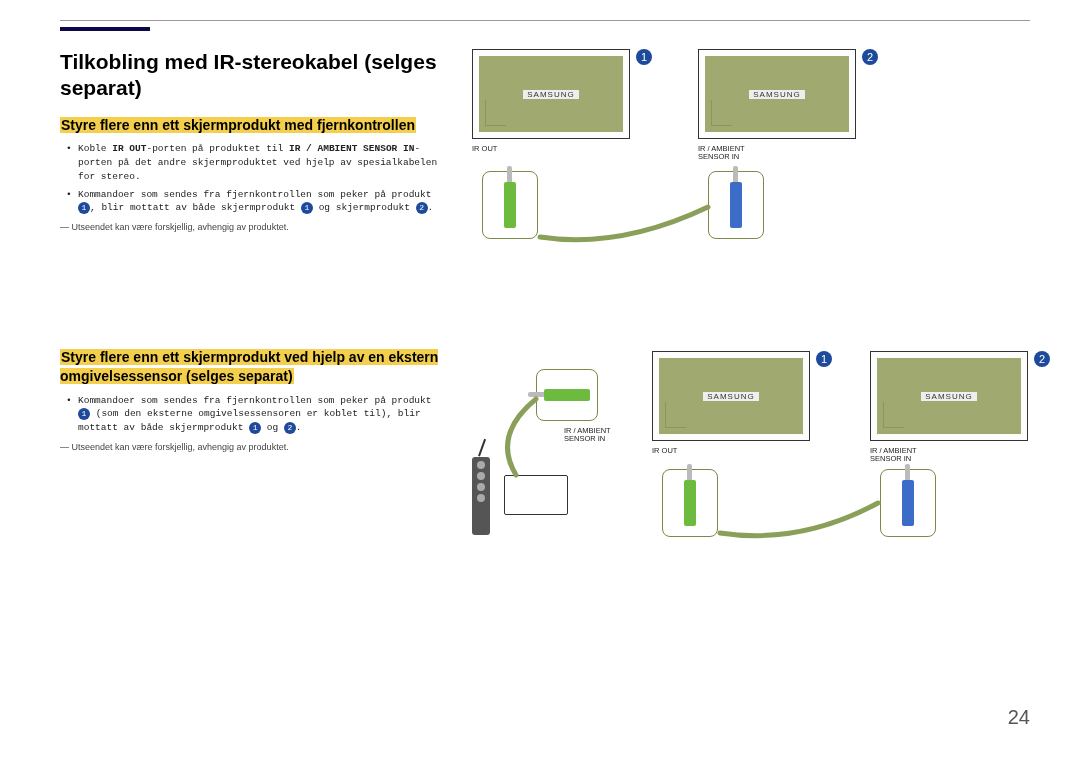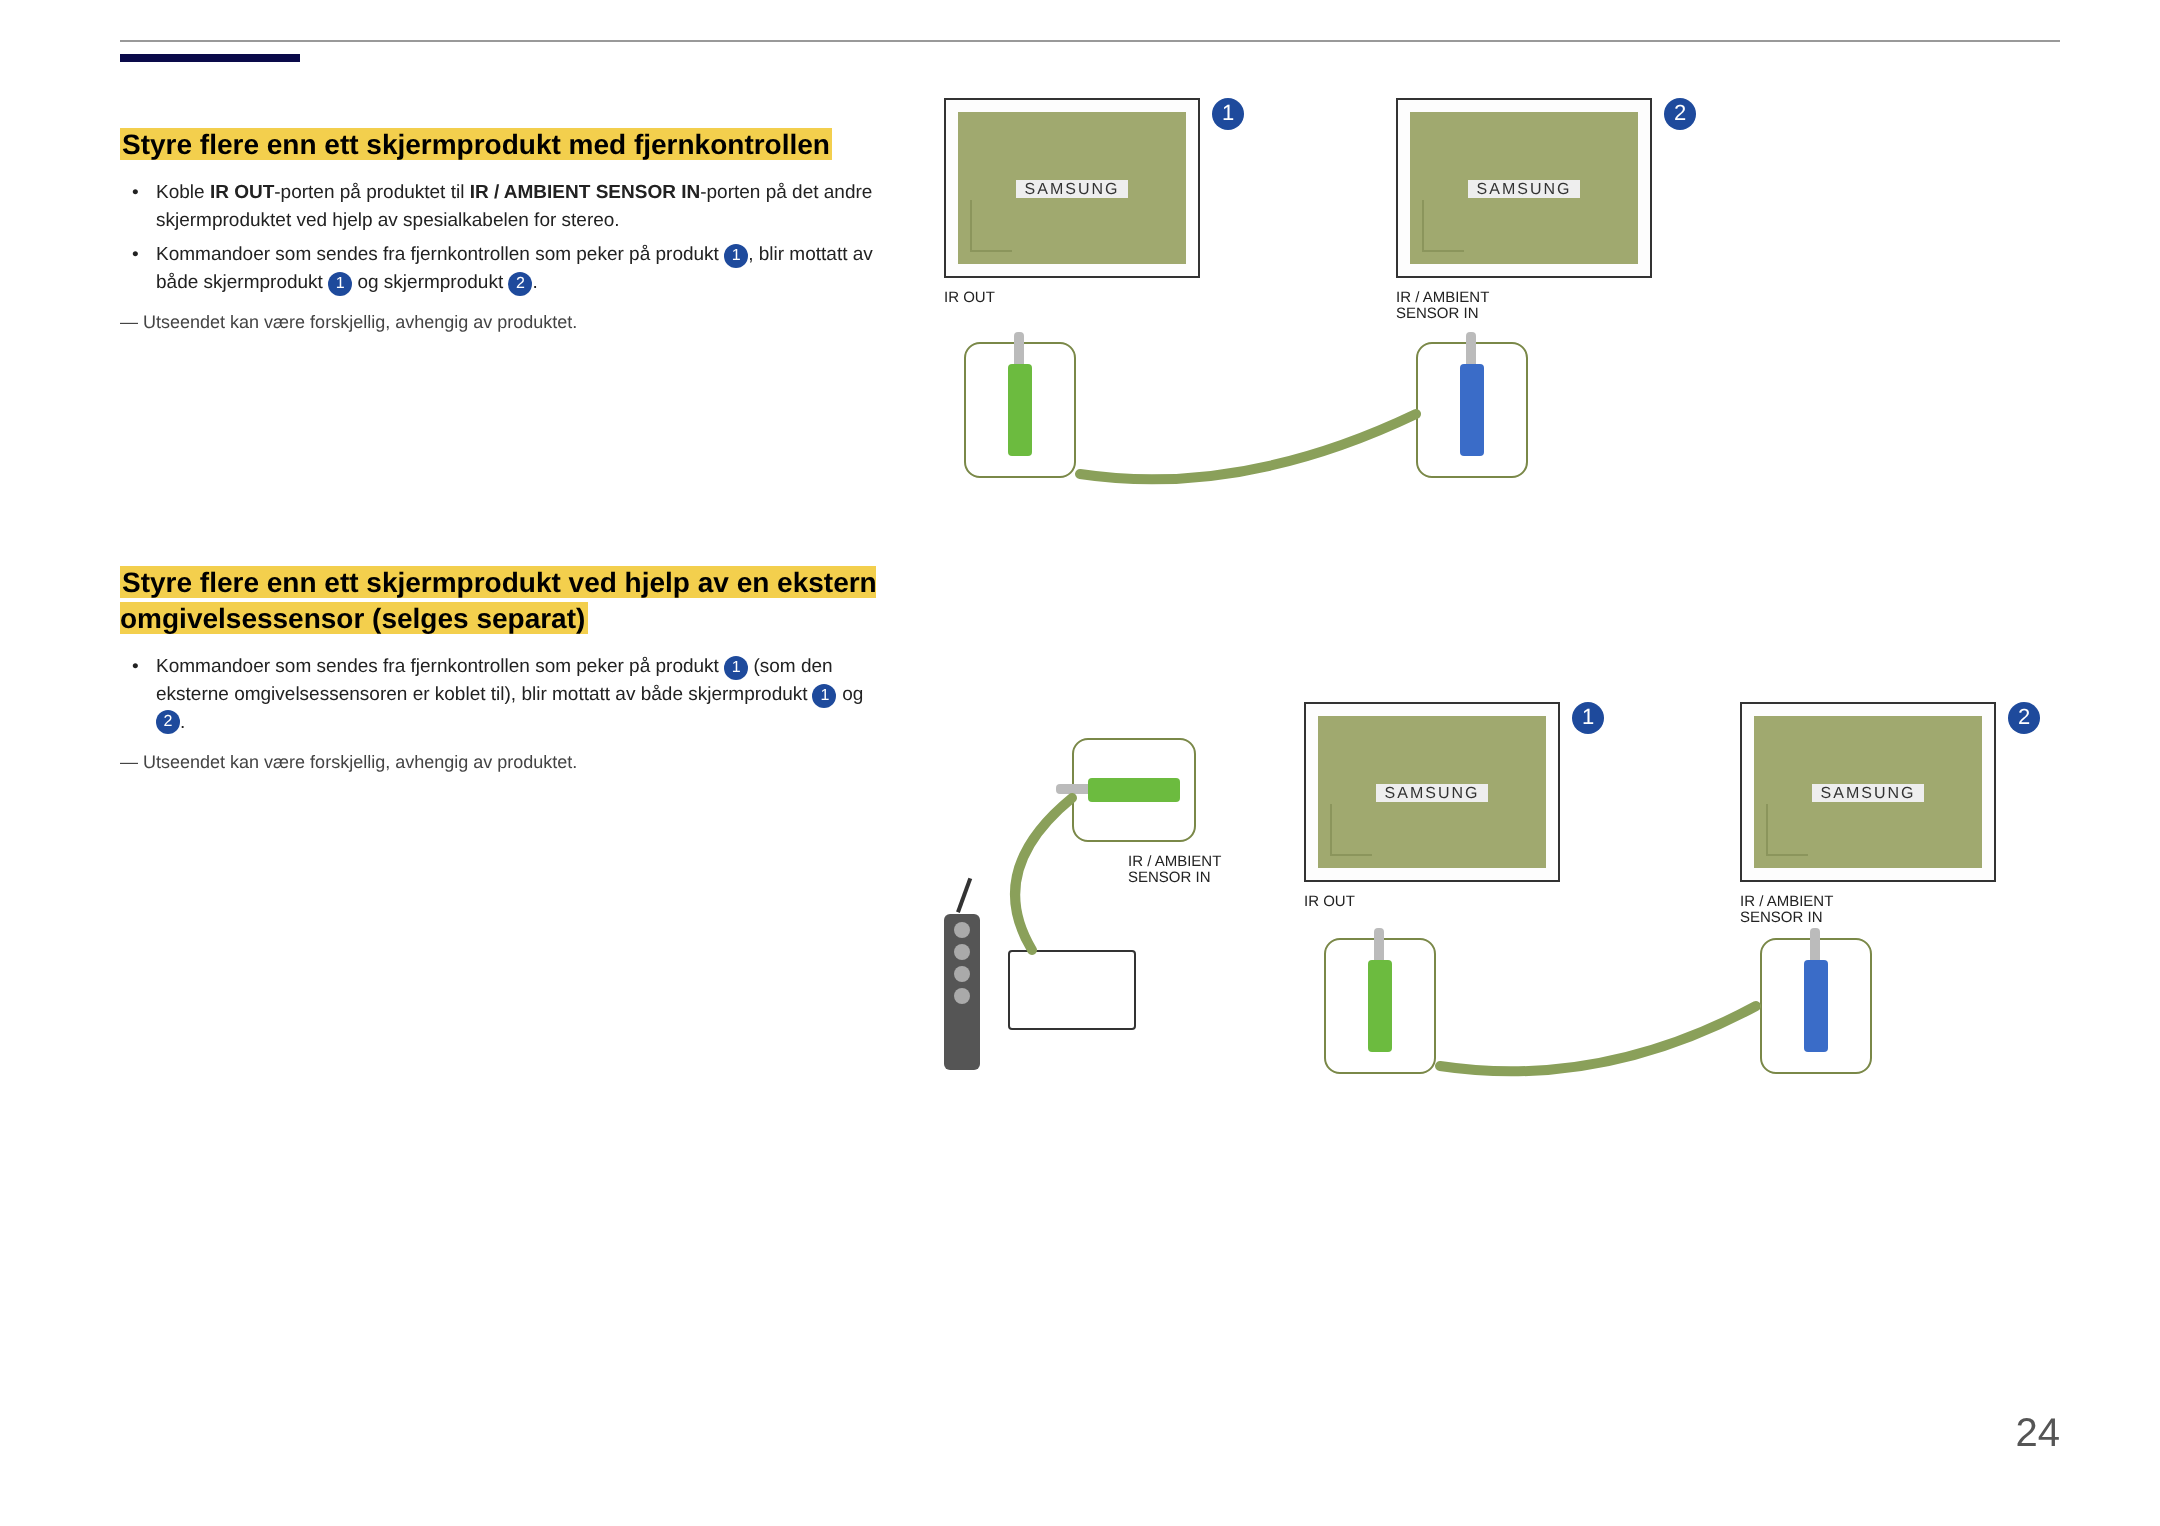--- a/index.html
+++ b/index.html
@@ -60,20 +60,21 @@
     color: #000;
     line-height: 1.35;
     margin-top: 14px;
     margin-bottom: 8px;
   }
   .hl { background: #f3cf4d; padding: 0 1px; }
   ul.bullets {
     list-style: none;
     padding-left: 18px;
     margin-bottom: 6px;
+    font-family: Liberation Mono, monospace;
   }
   ul.bullets li {
     font-size: 9.5px;
     color: #222;
     line-height: 1.45;
     margin-bottom: 4px;
     position: relative;
   }
   ul.bullets li::before {
     content: "•";
@@ -91,21 +92,21 @@
     line-height: 12px;
     vertical-align: middle;
   }
   .badge-big {
     width: 16px; height: 16px; line-height: 16px; font-size: 11px;
   }
   
   .diagram-block { margin-bottom: 28px; }
   .monitor {
     border: 1.5px solid #333;
-    width: 128px; height: 90px;
+    width: 158px; height: 90px;
     padding: 6px;
     position: relative;
     background: #fdfdfd;
   }
   .monitor-inner {
     background: #a0a96f;
     height: 100%;
     position: relative;
     display: flex;
     align-items: center;
@@ -203,20 +204,21 @@
 </head>
 <body>
 
 <div class="page">
   <div class="header-line"></div>
   <div class="header-accent"></div>
 
   <div class="columns">
 
     <div class="col-left">
+      <h1>Tilkobling med IR-stereokabel (selges separat)</h1>
 
 
 
       <h2><span class="hl">Styre flere enn ett skjermprodukt med fjernkontrollen</span></h2>
 
       <ul class="bullets">
         <li>
           <span>Koble </span><b>IR OUT</b><span>-porten på produktet til </span><b>IR / AMBIENT SENSOR IN</b><span>-porten på det andre skjermproduktet ved hjelp av spesialkabelen for stereo.</span>
         </li>
         <li>

